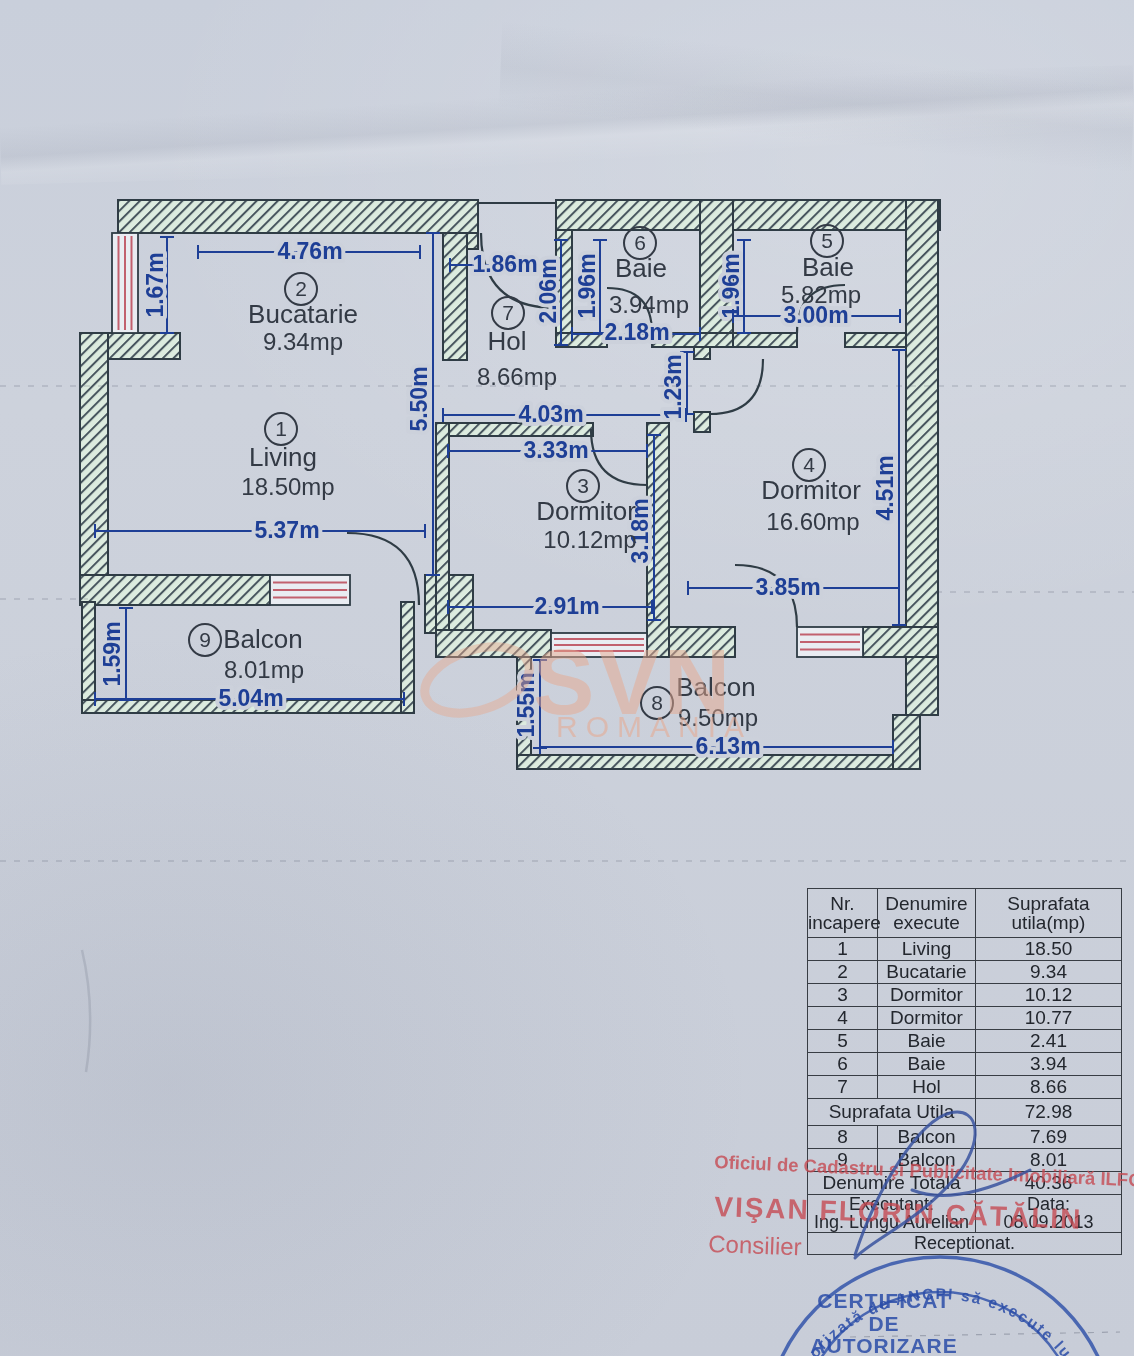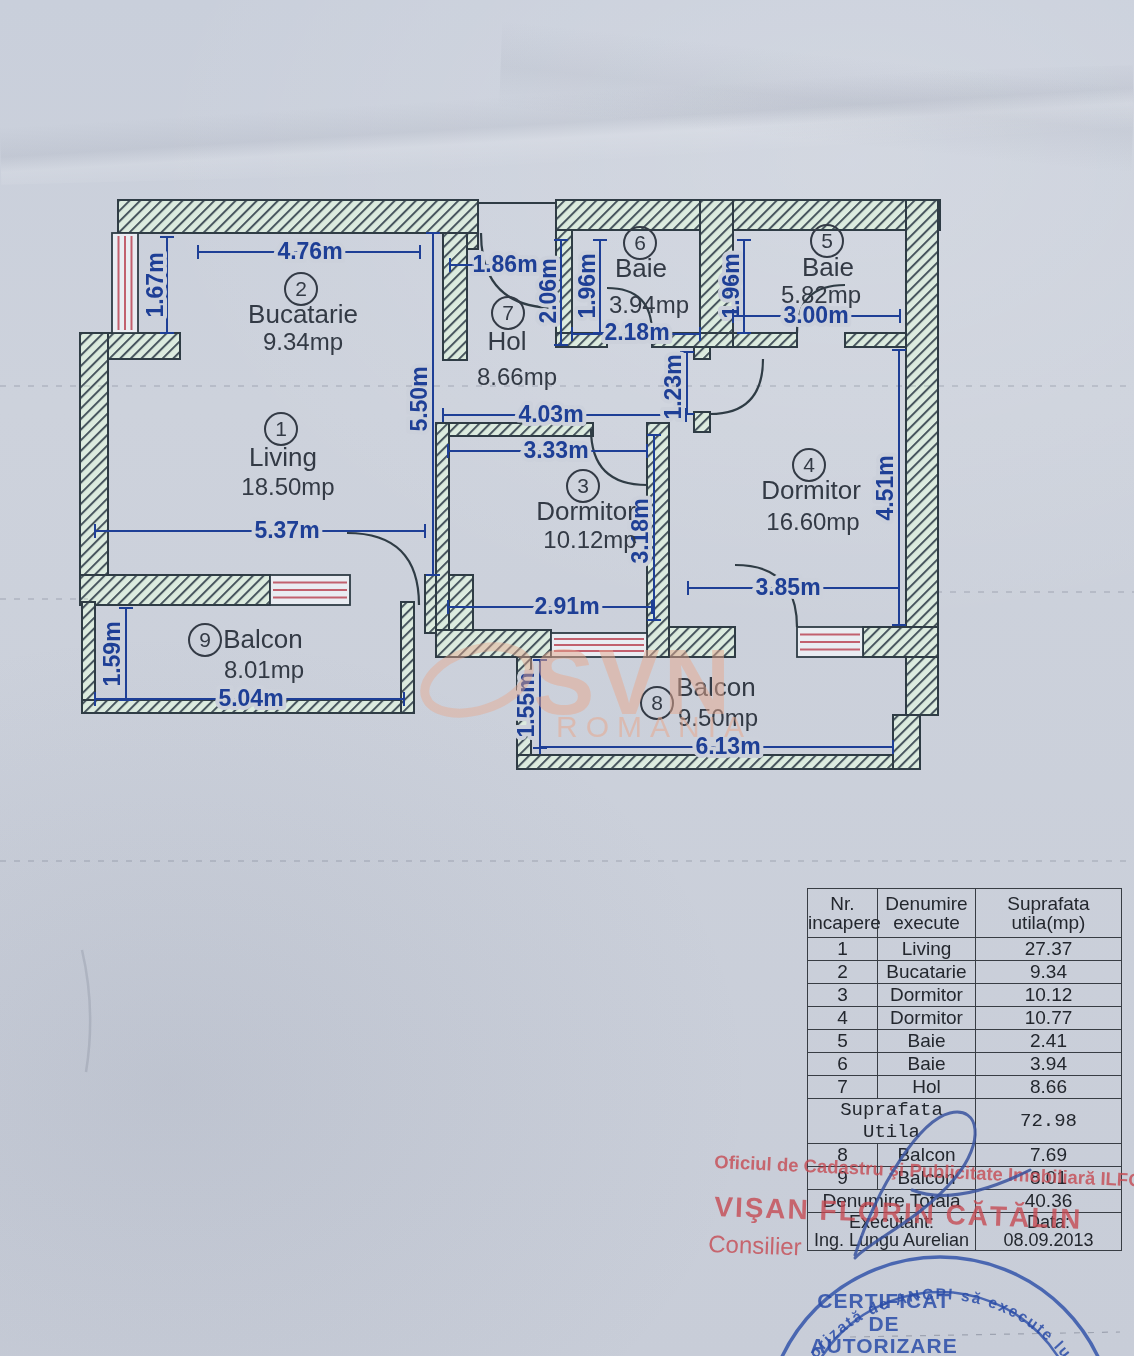--- a/index.html
+++ b/index.html
@@ -36,21 +36,21 @@
   .bstamp-text{fill:#2b4da8;opacity:.85;font-weight:700;}
   
   .table-wrap{position:absolute;left:807px;top:888px;width:314px;}
   .table-wrap table{border-collapse:collapse;width:100%;table-layout:fixed;
     color:#23272e;font-size:19px;}
   .table-wrap td{border:1.6px solid #383d44;text-align:center;vertical-align:middle;
     padding:0;overflow:visible;}
   .pre{white-space:pre-line;line-height:1.02;}
   tr.h-head td{height:48px;font-size:19px;}
   tr.h-row td{height:22px;}
-  tr.h-sub td{height:26px;font-family:Liberation Mono, monospace;}
+  tr.h-sub td{height:26px;}
   tr.h-exec td{height:31px;font-size:18px;}
   tr.h-rec td{height:17px;font-size:18px;}
 </style>
 </head>
 <body>
 
 <div class="crease-streak" style="left:0;top:80px;width:1134px;height:90px;transform:rotate(-1.5deg);
             background:linear-gradient(178deg,transparent 25%,rgba(80,85,105,.07) 48%,rgba(255,255,255,.13) 60%,transparent 80%);"></div>
 <div class="crease-streak" style="left:500px;top:20px;width:634px;height:140px;transform:rotate(2deg);
             background:linear-gradient(184deg,transparent 30%,rgba(80,85,105,.06) 55%,transparent 78%);"></div>
@@ -325,21 +325,21 @@
       <td class="pre">Nr.
 incapere</td>
       <td class="pre">Denumire
 execute</td>
       <td class="pre">Suprafata
 utila(mp)</td>
     </tr>
     <tr class="h-row">
       <td>1</td>
       <td>Living</td>
-      <td>27.37</td>
+      <td>18.50</td>
     </tr>
     <tr class="h-row">
       <td>2</td>
       <td>Bucatarie</td>
       <td>9.34</td>
     </tr>
     <tr class="h-row">
       <td>3</td>
       <td>Dormitor</td>
       <td>10.12</td>
@@ -380,20 +380,23 @@
     </tr>
     <tr class="h-row">
       <td colspan="2">Denumire Totala</td>
       <td>40.36</td>
     </tr>
     <tr class="h-exec">
       <td colspan="2" class="pre">Executant:
 Ing. Lungu Aurelian</td>
       <td class="pre">Data:
 08.09.2013</td>
+    </tr>
+    <tr class="h-rec">
+      <td colspan="3">Receptionat.</td>
     </tr>
   </tbody>
     </table>
 </div>
 
 <svg id="overlay-svg" width="1134" height="1356" viewBox="0 0 1134 1356">
   <g id="creases-layer">
       <line x1="0" y1="386" x2="1134" y2="386" class="crease"></line>
       <line x1="0" y1="599" x2="88" y2="599" class="crease"></line>
       <line x1="936" y1="592" x2="1134" y2="592" class="crease"></line>

